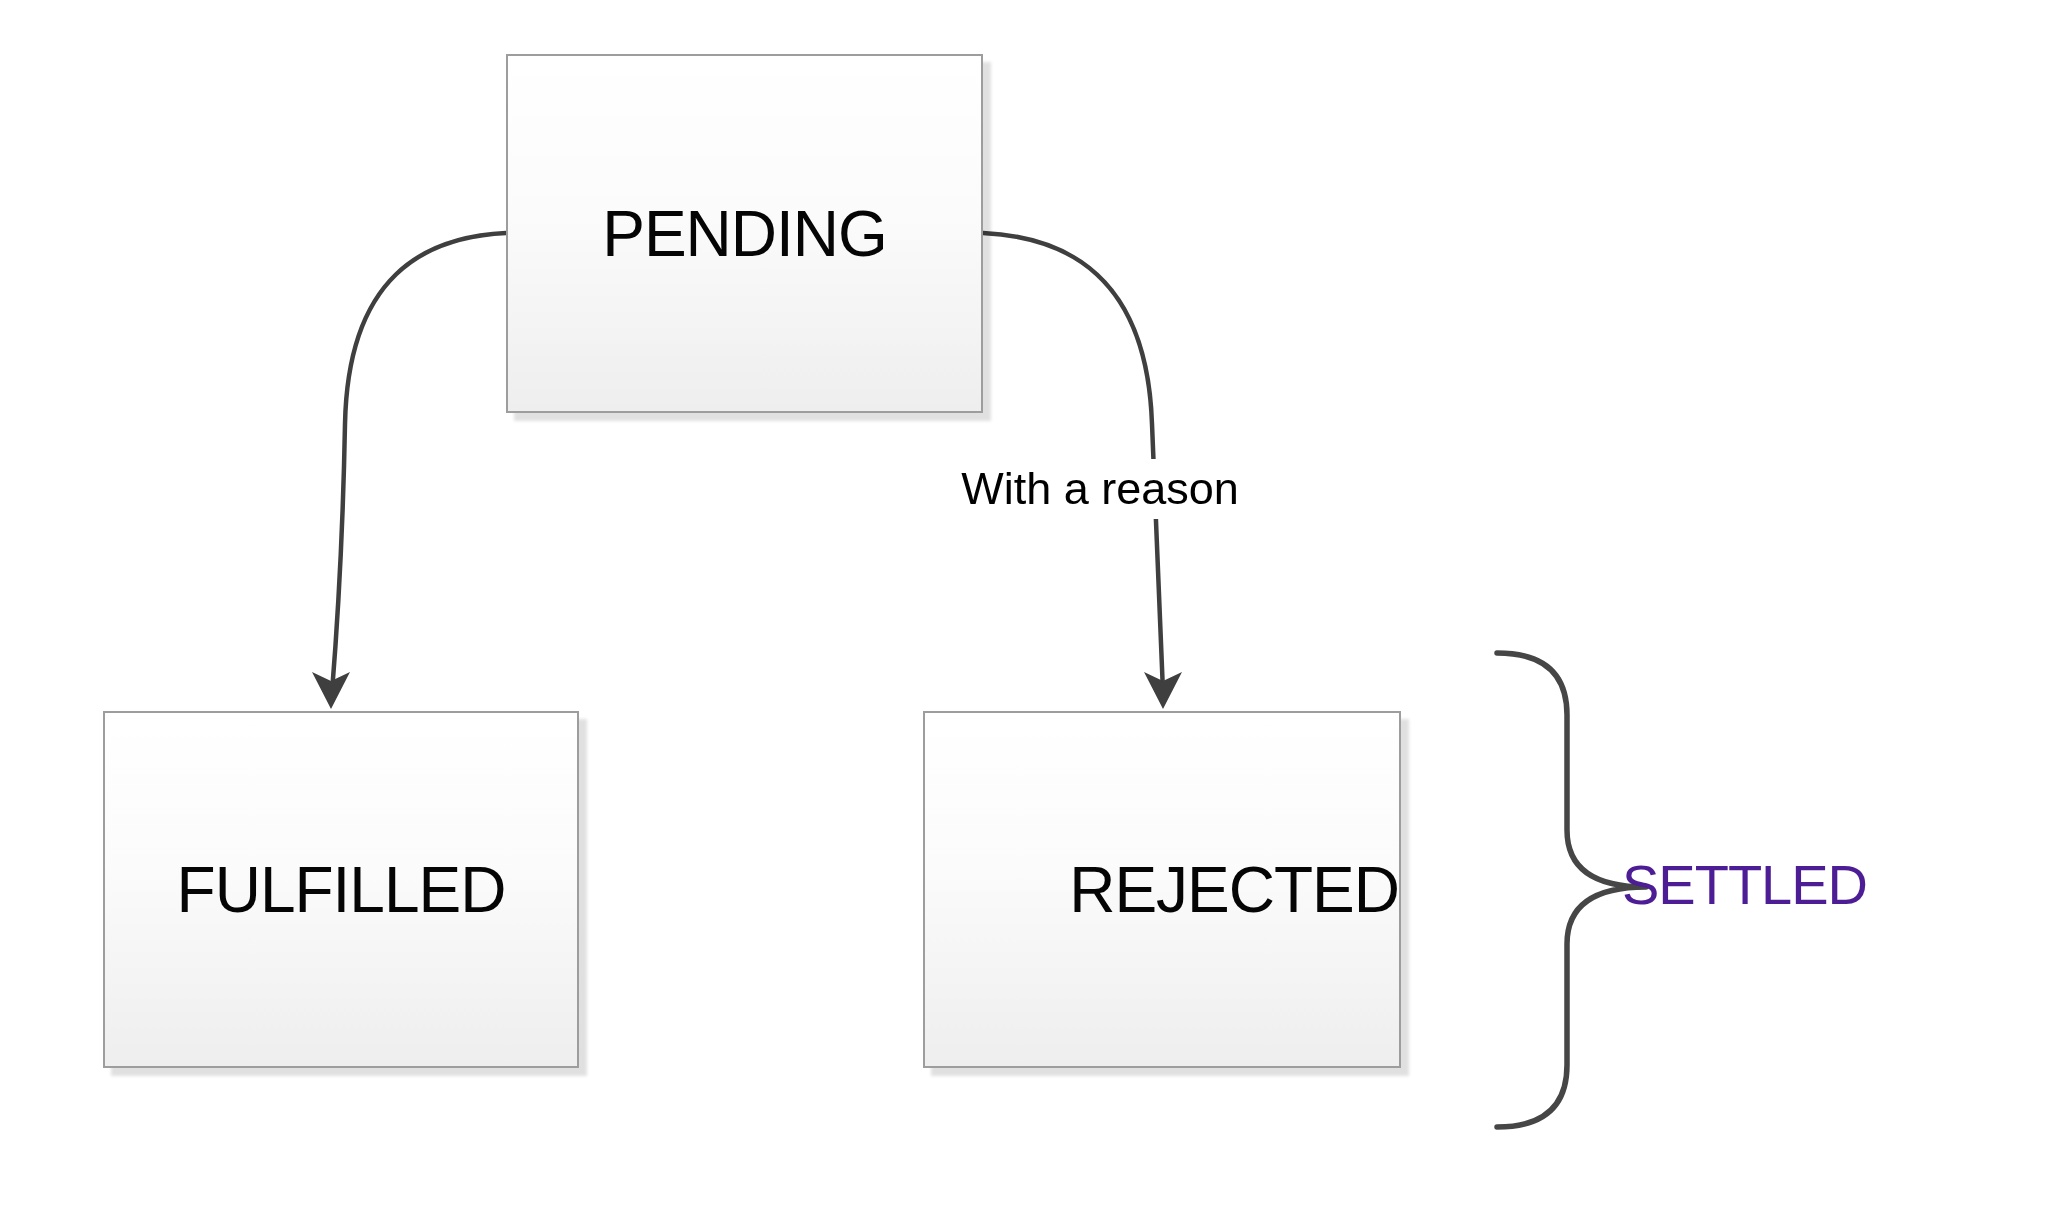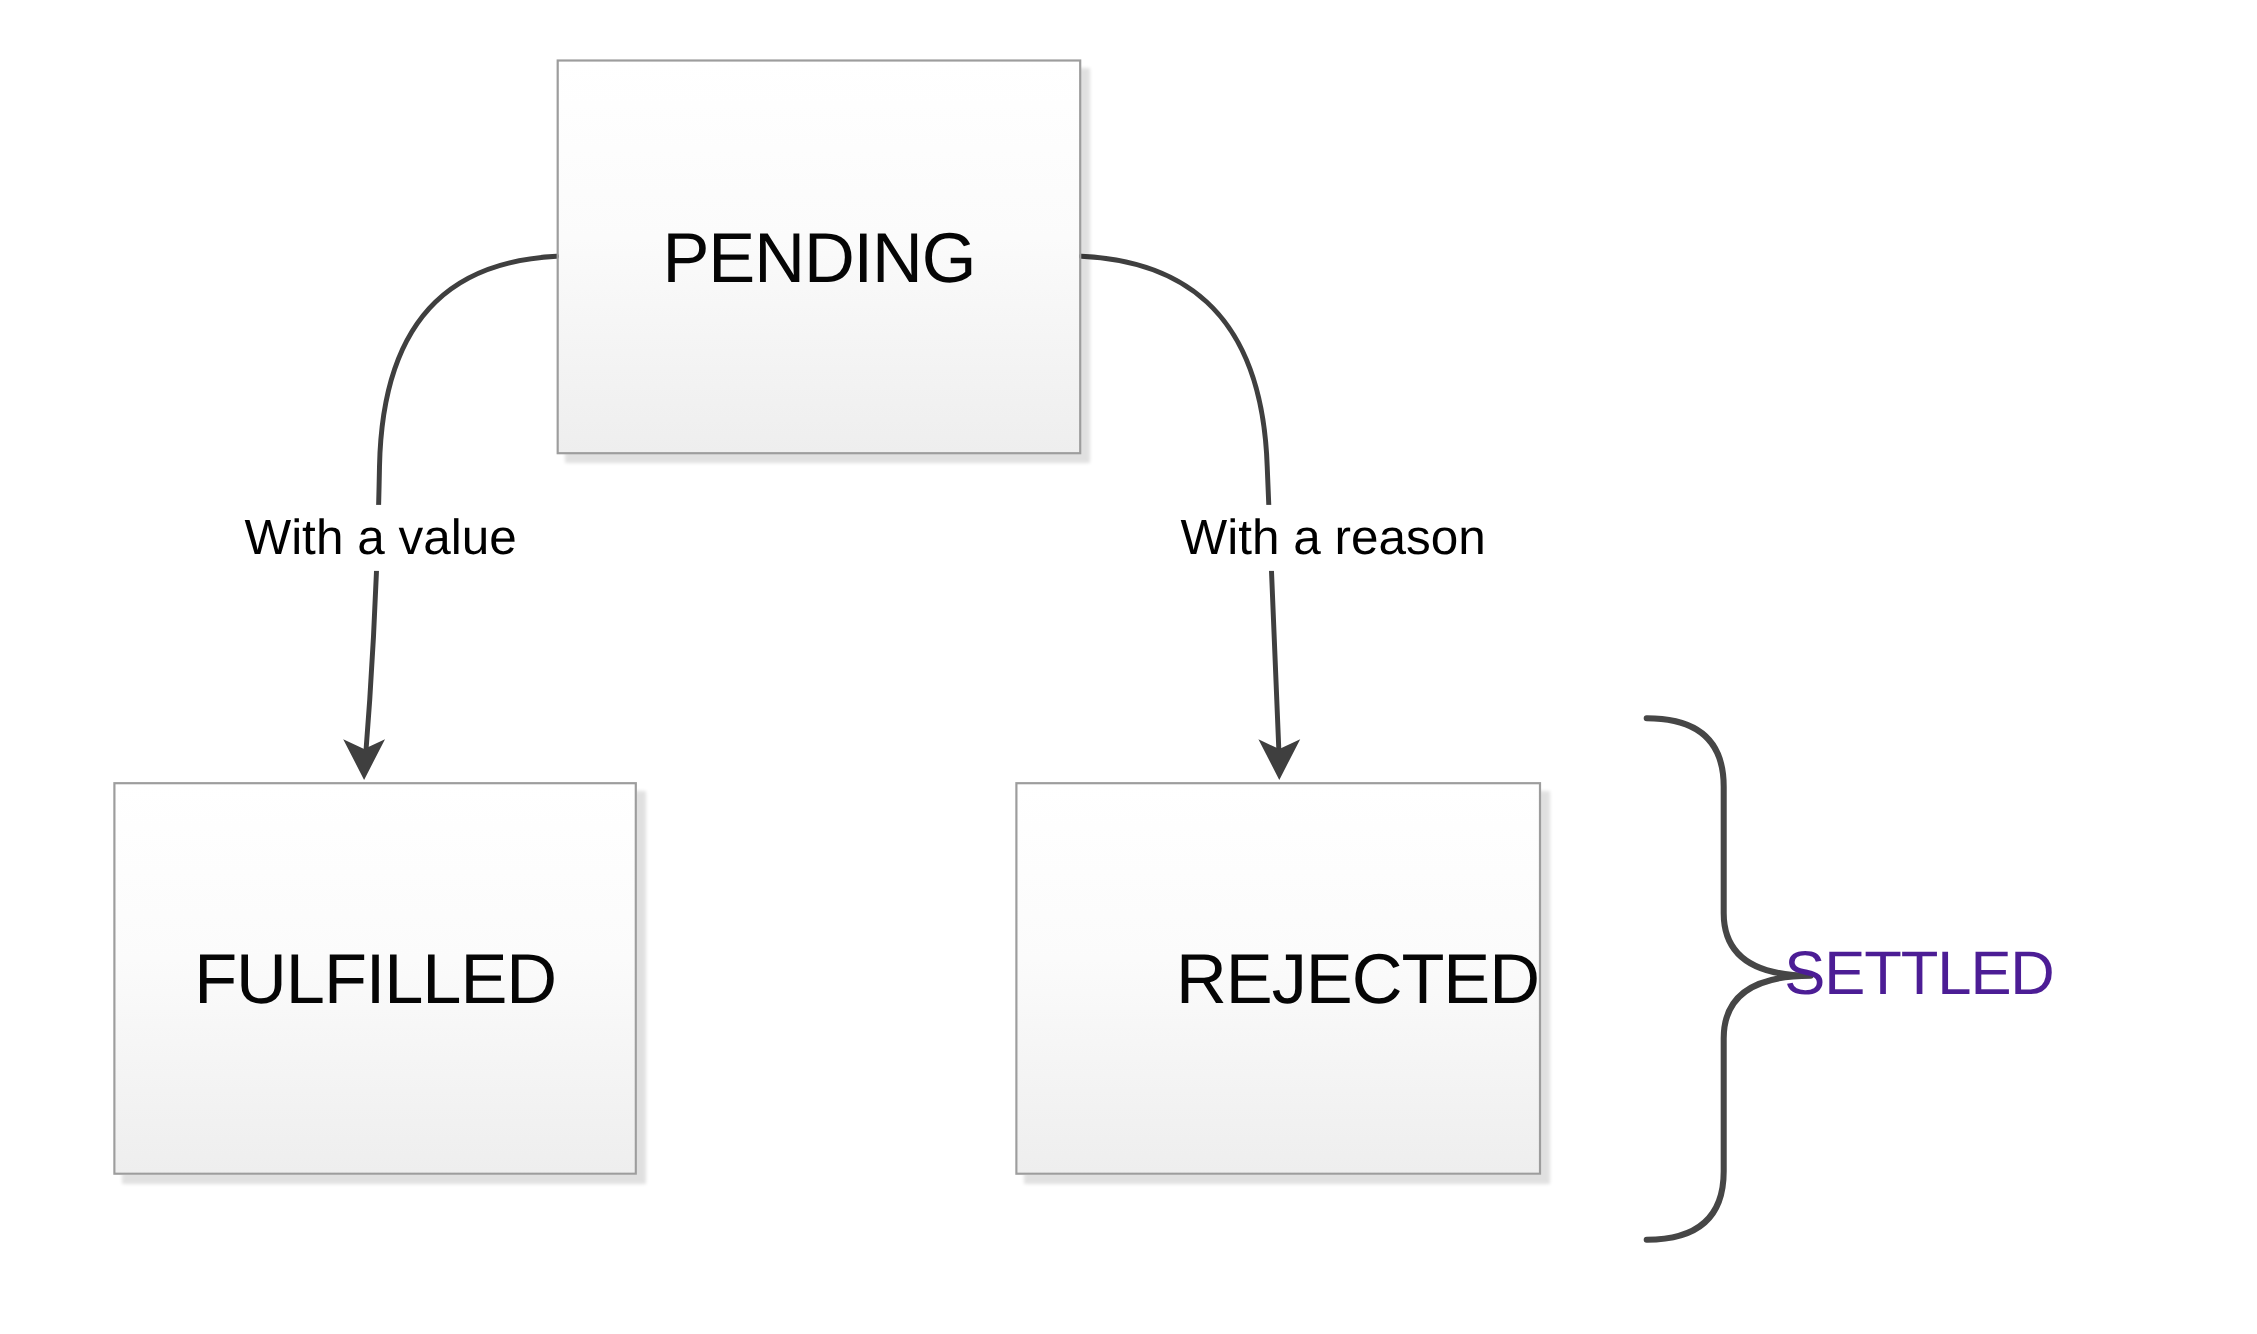--- a/index.html
+++ b/index.html
@@ -39,21 +39,21 @@
   .edge-label {
     position: absolute;
     transform: translate(-50%, -50%);
     background: #ffffff;
     padding: 4px 12px;
     font-size: 45px;
     color: #000000;
     white-space: nowrap;
   }
   #edge-label-value  { left: 346px;  top: 489px; }
-  #edge-label-reason { left: 1212px; top: 489px; }
+  #edge-label-reason { left: 1100px; top: 489px; }
   .group-label {
     position: absolute;
     left: 1622px;
     top: 887px;
     transform: translateY(-54%);
     font-size: 56px;
     letter-spacing: -1px;
     color: #4c1d95;
     white-space: nowrap;
   }
@@ -79,19 +79,18 @@
   </div>
 
   <div class="node" id="node-fulfilled">
     <span class="node-label">FULFILLED</span>
   </div>
 
   <div class="node" id="node-rejected">
     <span class="node-label">REJECTED</span>
   </div>
 
-  <div class="edge-label" id="edge-label-value">With a value</div>
 
   <div class="edge-label" id="edge-label-reason">With a reason</div>
 
   <div class="group-label">SETTLED</div>
 
 </div>
 
 </body></html>

